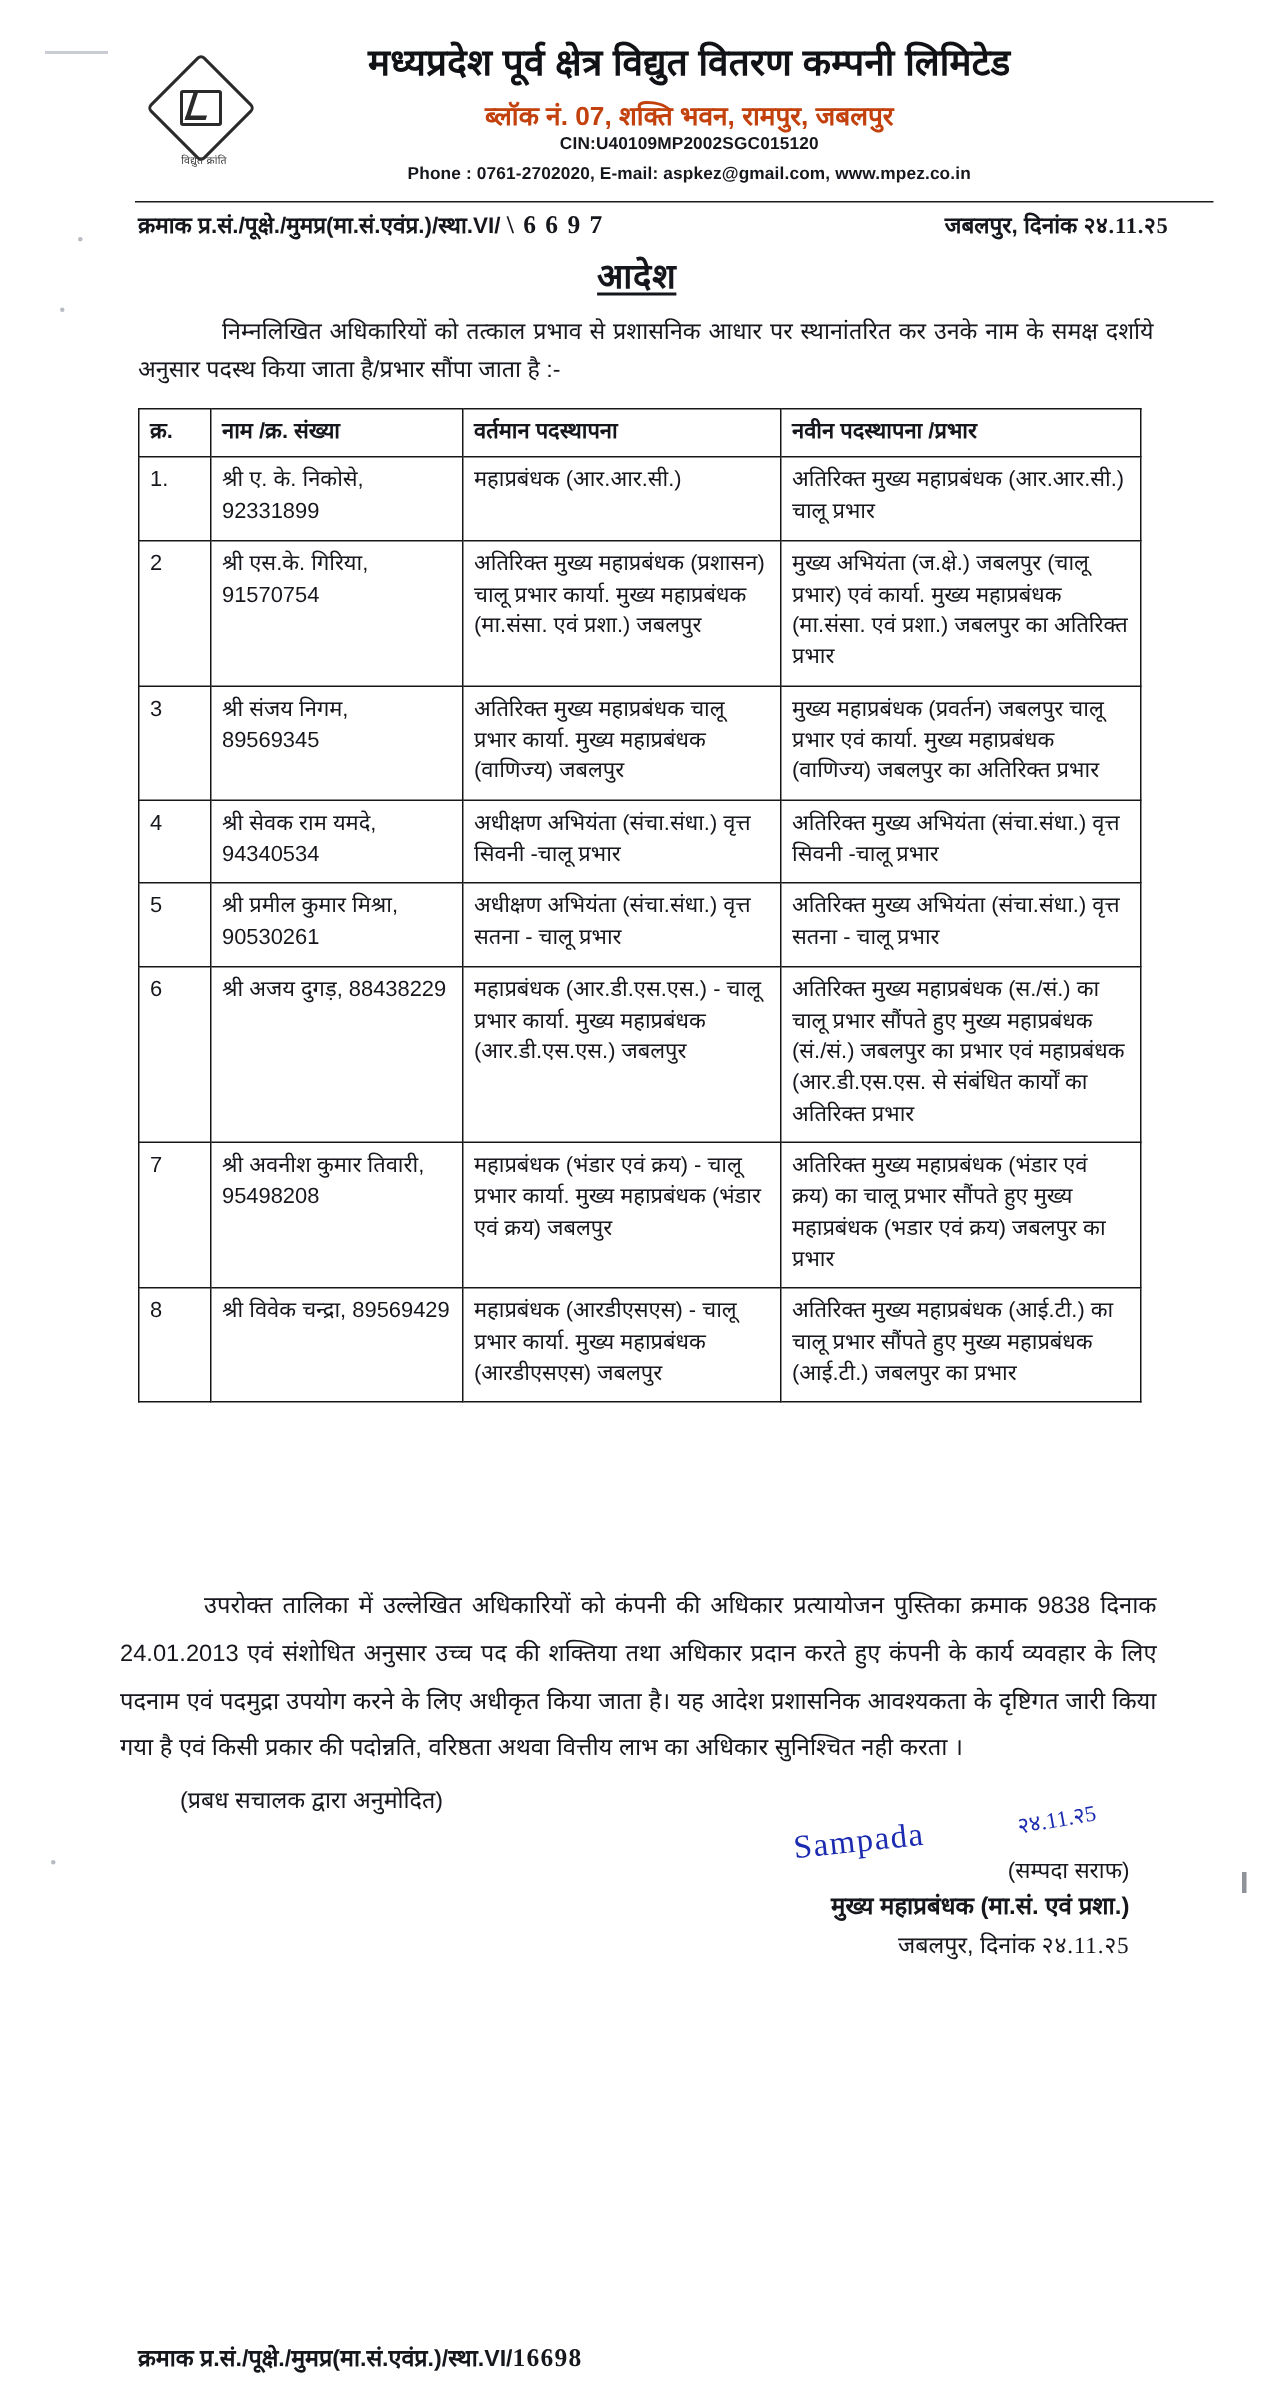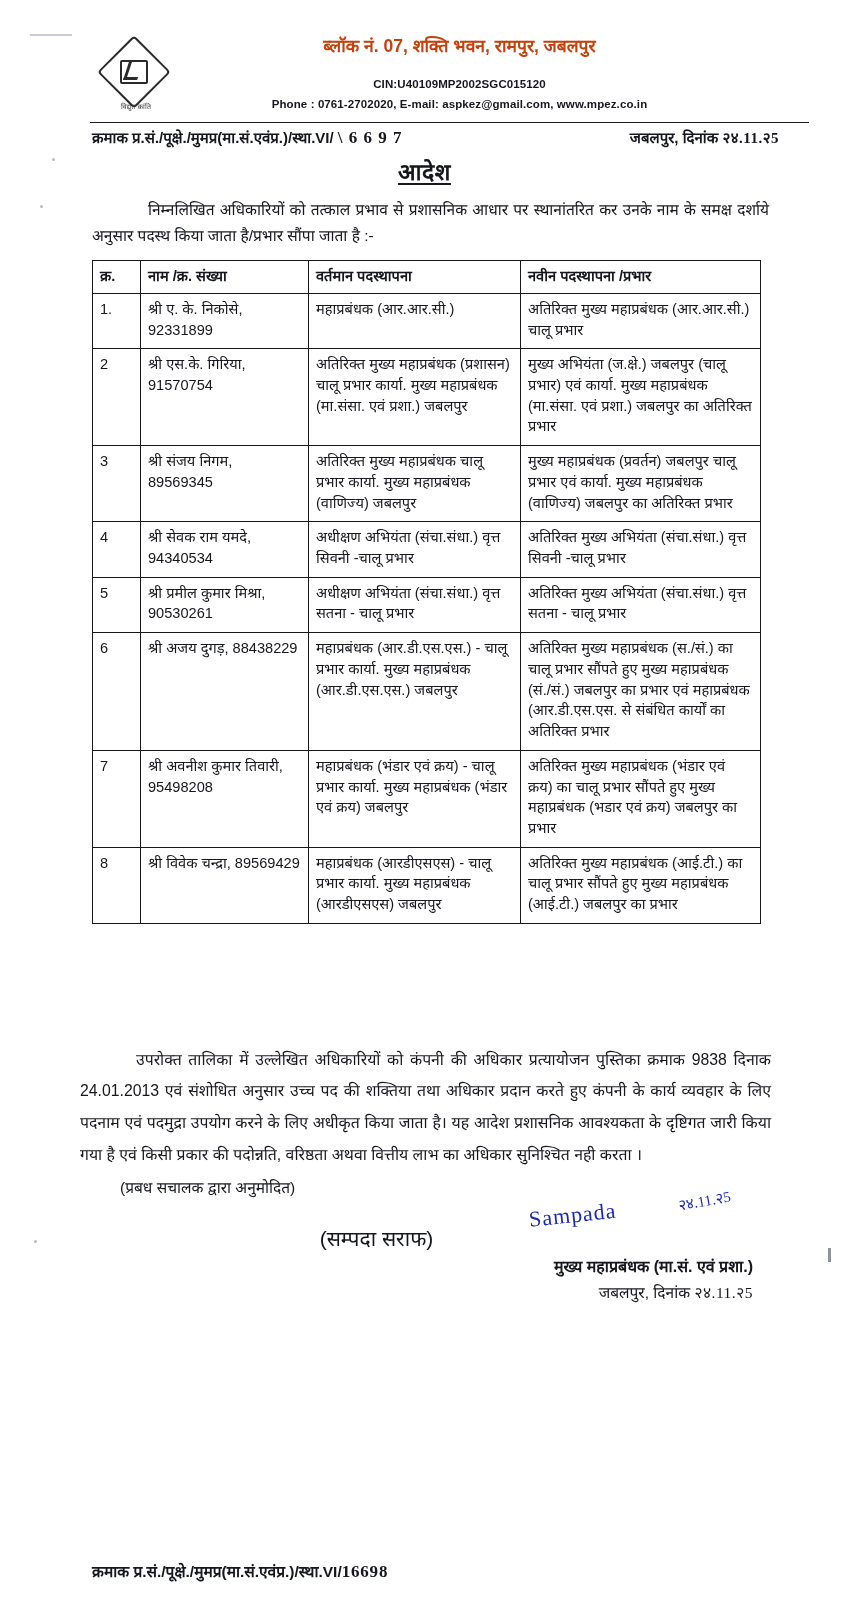--- a/index.html
+++ b/index.html
@@ -76,21 +76,21 @@
   }
   .org-addr {
     font-size: 17.5px;
     font-weight: 700;
     margin-top: 5px;
     color: #c2410c;
   }
   .org-cin {
     font-size: 11.5px;
     font-weight: 700;
-    margin-top: 21px;
+    margin-top: 2px;
     letter-spacing: .1px;
   }
   .org-contact {
     font-size: 11.5px;
     font-weight: 700;
     margin-top: 8px;
     letter-spacing: .1px;
   }
   .rule {
     border-bottom: 1.6px solid #1b1b1b;
@@ -195,21 +195,21 @@
   }
   .sign-date {
     position: absolute;
     right: 118px;
     top: -34px;
     color: #1a2bb0;
     font-family: "Liberation Serif", serif;
     font-size: 15px;
     transform: rotate(-10deg);
   }
-  .sign-name { font-size: 21px; text-align: center; }
+  .sign-name { font-size: 15px; }
   .sign-desig { font-size: 16px; font-weight: 600; margin-top: 3px; }
   .sign-place { font-size: 15.5px; margin-top: 4px; }
   .sign-place .d { font-family: "Liberation Serif", serif; letter-spacing: .5px; }
 
   .bottom-ref {
     position: absolute;
     left: 92px;
     bottom: 18px;
     font-size: 15.5px;
     font-weight: 600;
@@ -241,20 +241,21 @@
   <div class="letterhead">
 
     <div class="logo">
       <div class="diamond"></div>
       <div class="inner"></div>
       <div class="bolt"></div>
       <div class="caption">विद्युत क्रांति</div>
     </div>
 
     <div class="head-block">
+      <div class="org-name">मध्यप्रदेश पूर्व क्षेत्र विद्युत वितरण कम्पनी लिमिटेड</div>
       <div class="org-addr">ब्लॉक नं. 07, शक्ति भवन, रामपुर, जबलपुर</div>
       <div class="org-cin">CIN:U40109MP2002SGC015120</div>
       <div class="org-contact">Phone : 0761-2702020, E-mail:  aspkez@gmail.com, www.mpez.co.in</div>
     </div>
   </div>
 
   <div class="rule"></div>
 
   <div class="refline">
     <div class="ref-left">

